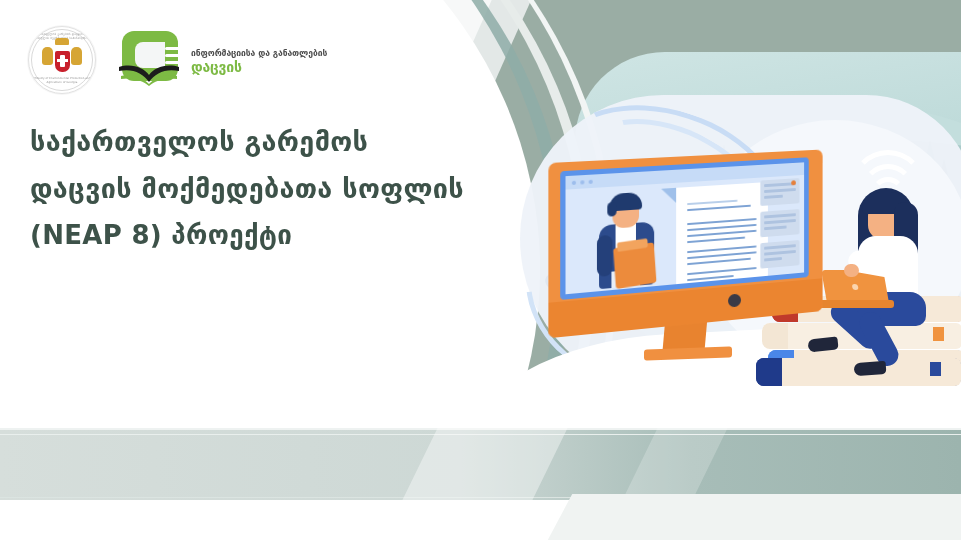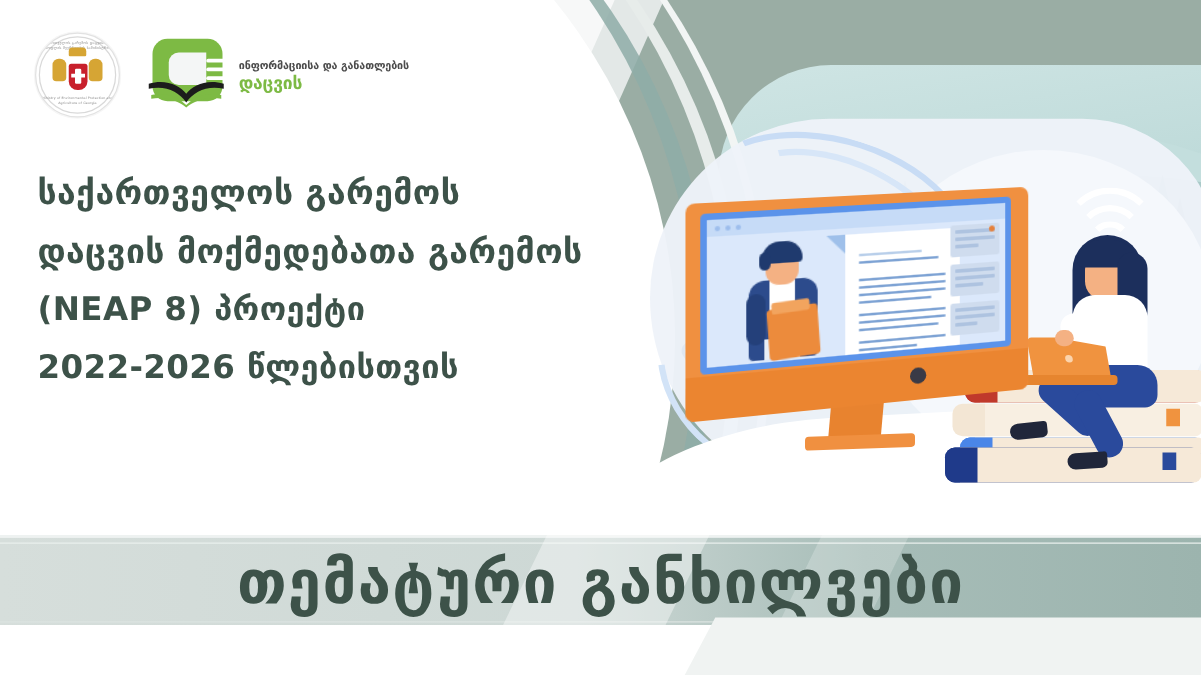--- a/index.html
+++ b/index.html
@@ -191,21 +191,21 @@
   .eiec-mark .book{
     position:absolute;left:-4px;bottom:2px;width:62px;height:24px;
   }
   .eiec-txt{line-height:1;}
   .eiec-t1{font-size:15.5px;font-weight:bold;color:#7dba44;letter-spacing:-.2px;}
   .eiec-t2{font-size:8.6px;font-weight:bold;color:#4b4b4b;letter-spacing:-.1px;margin-top:3px;}
   .eiec-t3{font-size:14px;font-weight:bold;color:#7dba44;margin-top:2px;letter-spacing:-.2px;}
 
   
   .title-block{
-    position:absolute;left:30px;top:128px;width:440px;margin-top:13px;
+    position:absolute;left:30px;top:128px;width:440px;
   }
   .title-line{
     font-size:27px;font-weight:bold;color:#3d5249;
     line-height:1.0;margin-bottom:20px;letter-spacing:.3px;
     white-space:nowrap;
   }
   .title-line.small{font-size:26px;}
 
   
   .banner{
@@ -428,23 +428,22 @@
       </div>
       <div class="eiec-txt">
         <div class="eiec-t2">ინფორმაციისა და განათლების</div>
         <div class="eiec-t3">დაცვის</div>
       </div>
     </div>
   </div>
 
   <div class="title-block">
     <div class="title-line">საქართველოს გარემოს</div>
-    <div class="title-line">დაცვის მოქმედებათა გარემოს</div>
+    <div class="title-line">დაცვის მოქმედებათა სოფლის</div>
     <div class="title-line small">(NEAP 8) პროექტი</div>
-    <div class="title-line small">2022-2026 წლებისთვის</div>
   </div>
 
   <div class="illu">
 
     <div class="wifi">
       <span class="a1"></span>
       <span class="a2"></span>
       <span class="a3"></span>
       <span class="dot"></span>
     </div>
@@ -547,21 +546,20 @@
               </div>
           </div>
         </div>
       </div>
     </div>
 
   </div>
 
   <div class="banner">
     <div class="banner-inner"></div>
-    <div class="banner-text">თემატური განხილვები</div>
   </div>
   <div class="banner-diag"></div>
   <div class="banner-diag2"></div>
   <div class="banner-btm">
     <div class="bshape"></div>
   </div>
 
 </div>
 
 </body></html>

